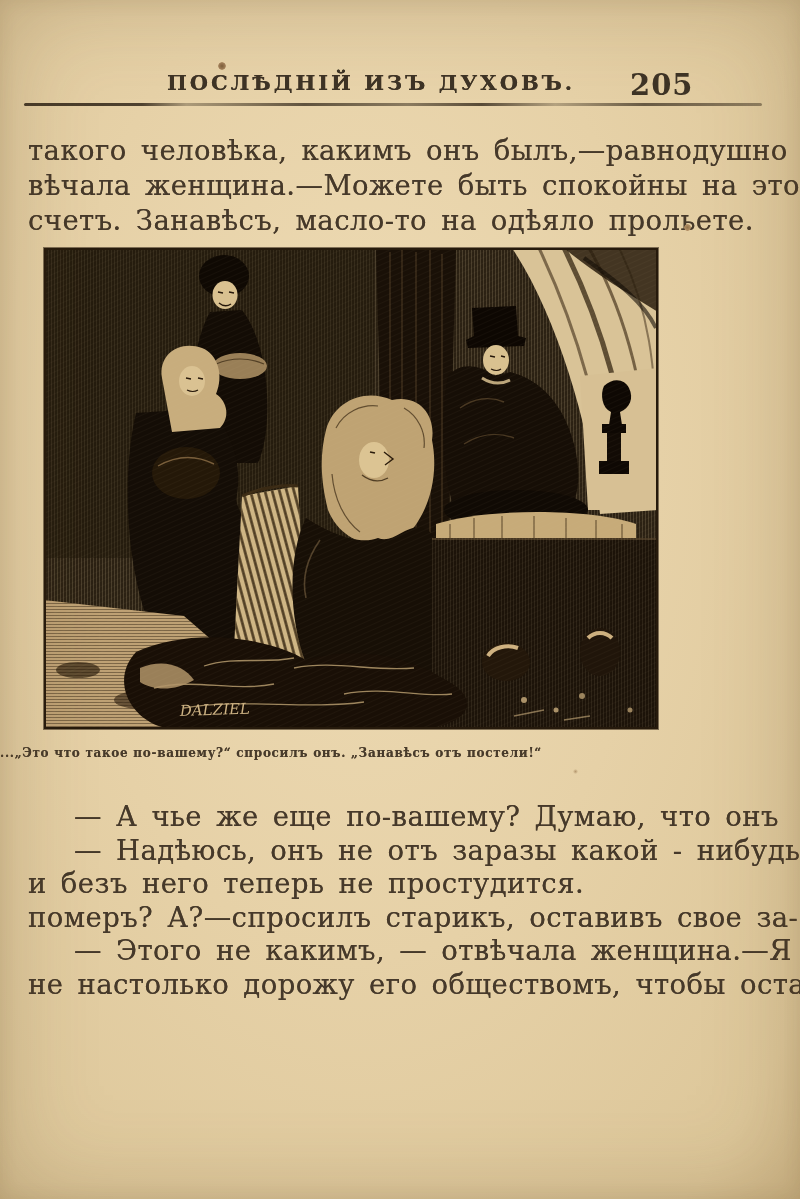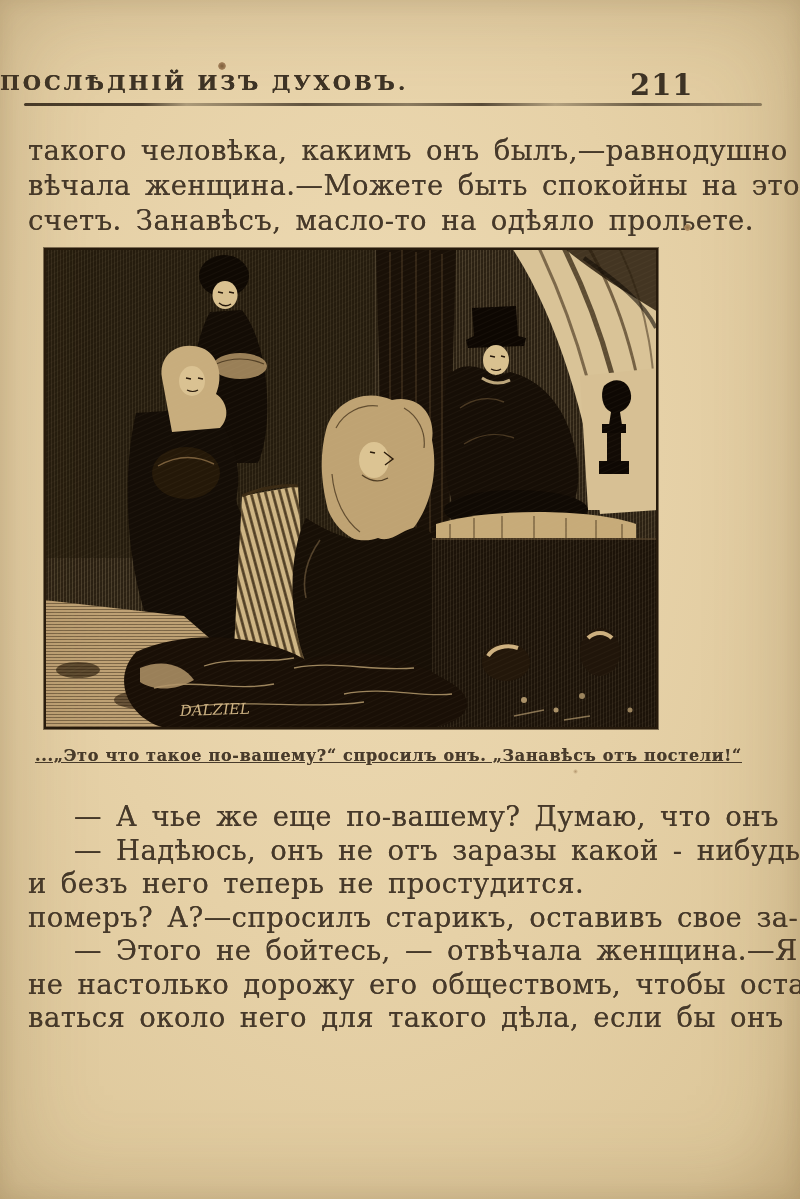--- a/index.html
+++ b/index.html
@@ -11,21 +11,21 @@
   .page{
     position:absolute;inset:0;
     background:
       radial-gradient(ellipse at 45% 38%, #eedbb4 0%, #e6d1a7 48%, #ddc79a 88%, #d5bd8e 100%);
   }
   .page::after{
     content:"";position:absolute;inset:0;pointer-events:none;
     box-shadow:inset 0 0 95px rgba(100,72,36,.26), inset 0 0 18px rgba(100,72,36,.12);
   }
   .running-title{
-    position:absolute;top:70px;left:0;width:742px;text-align:left;
+    position:absolute;top:70px;left:0;width:742px;text-align:center;
     font-size:21px;font-weight:bold;letter-spacing:3px;color:#3e3426;
     text-shadow:0 0 .6px #4a3d2c;
   }
   .page-number{
     position:absolute;top:68px;left:630px;
     font-size:29px;font-weight:600;letter-spacing:1px;color:#3e3426;
   }
   .header-rule{
     position:absolute;top:103px;left:24px;width:738px;height:3px;border-radius:2px;
     background:linear-gradient(90deg,
@@ -40,37 +40,36 @@
   }
   .para-top{top:133px;}
   .para-dialogue{top:800px;line-height:33.5px;}
   .line{white-space:nowrap;}
   .indent{text-indent:46px;}
   figure.engraving{
     position:absolute;left:44px;top:248px;width:614px;height:481px;margin:0;
     box-shadow:0 0 0 1px rgba(40,28,14,.55);
   }
   .caption{
-    position:absolute;top:746px;left:0;width:742px;text-align:right;
-    font-size:16px;font-weight:bold;letter-spacing:.7px;color:#483b2b;
+    position:absolute;top:746px;left:0;width:742px;text-align:left;
+    font-size:12px;font-weight:bold;letter-spacing:.7px;color:#483b2b;
     text-shadow:0 0 .4px rgba(72,59,43,.7);
-    text-decoration:underline;
   }
   .spot{position:absolute;border-radius:50%;pointer-events:none;}
   .spot1{left:218px;top:62px;width:8px;height:8px;background:radial-gradient(circle,#7d5f3c 0%,#a3805a 60%,transparent 75%);}
   .spot2{left:684px;top:224px;width:7px;height:7px;background:radial-gradient(circle,#95744c 0%,#b08d63 60%,transparent 78%);}
   .spot3{left:573px;top:769px;width:5px;height:5px;background:radial-gradient(circle,#a98a61 0%,transparent 75%);opacity:.8;}
 </style>
 </head>
 <body>
 
 <div class="page">
 
   <div class="running-title">ПОСЛѢДНІЙ ИЗЪ ДУХОВЪ.</div>
-  <div class="page-number">211</div>
+  <div class="page-number">205</div>
   <div class="header-rule"></div>
 
   <div class="para para-top">
     <div class="line">такого человѣка, какимъ онъ былъ,—равнодушно от-</div>
     <div class="line">вѣчала женщина.—Можете быть спокойны на этотъ</div>
     <div class="line">счетъ. Занавѣсъ, масло-то на одѣяло прольете.</div>
   </div>
 
   <figure class="engraving">
     <svg width="614" height="481" viewBox="0 0 614 481" role="img" aria-label="...„Это что такое по-вашему?“ спросилъ онъ. „Занавѣсъ отъ постели!“">
@@ -182,21 +181,20 @@
     </svg>
   </figure>
 
   <div class="caption">...„Это что такое по-вашему?“ спросилъ онъ. „Занавѣсъ отъ постели!“</div>
 
   <div class="para para-dialogue">
     <div class="line indent">— А чье же еще по-вашему? Думаю, что онъ</div>
     <div class="line indent">— Надѣюсь, онъ не отъ заразы какой - нибудь</div>
     <div class="line">и безъ него теперь не простудится.</div>
     <div class="line">померъ? А?—спросилъ старикъ, оставивъ свое за-</div>
-    <div class="line indent">— Этого не бойтесь, — отвѣчала женщина.—Я</div>
+    <div class="line indent">— Этого не какимъ, — отвѣчала женщина.—Я</div>
     <div class="line">не настолько дорожу его обществомъ, чтобы оста-</div>
-    <div class="line">ваться около него для такого дѣла, если бы онъ</div>
   </div>
 
   <div class="spot spot1"></div>
   <div class="spot spot2"></div>
   <div class="spot spot3"></div>
 </div>
 
 </body></html>

